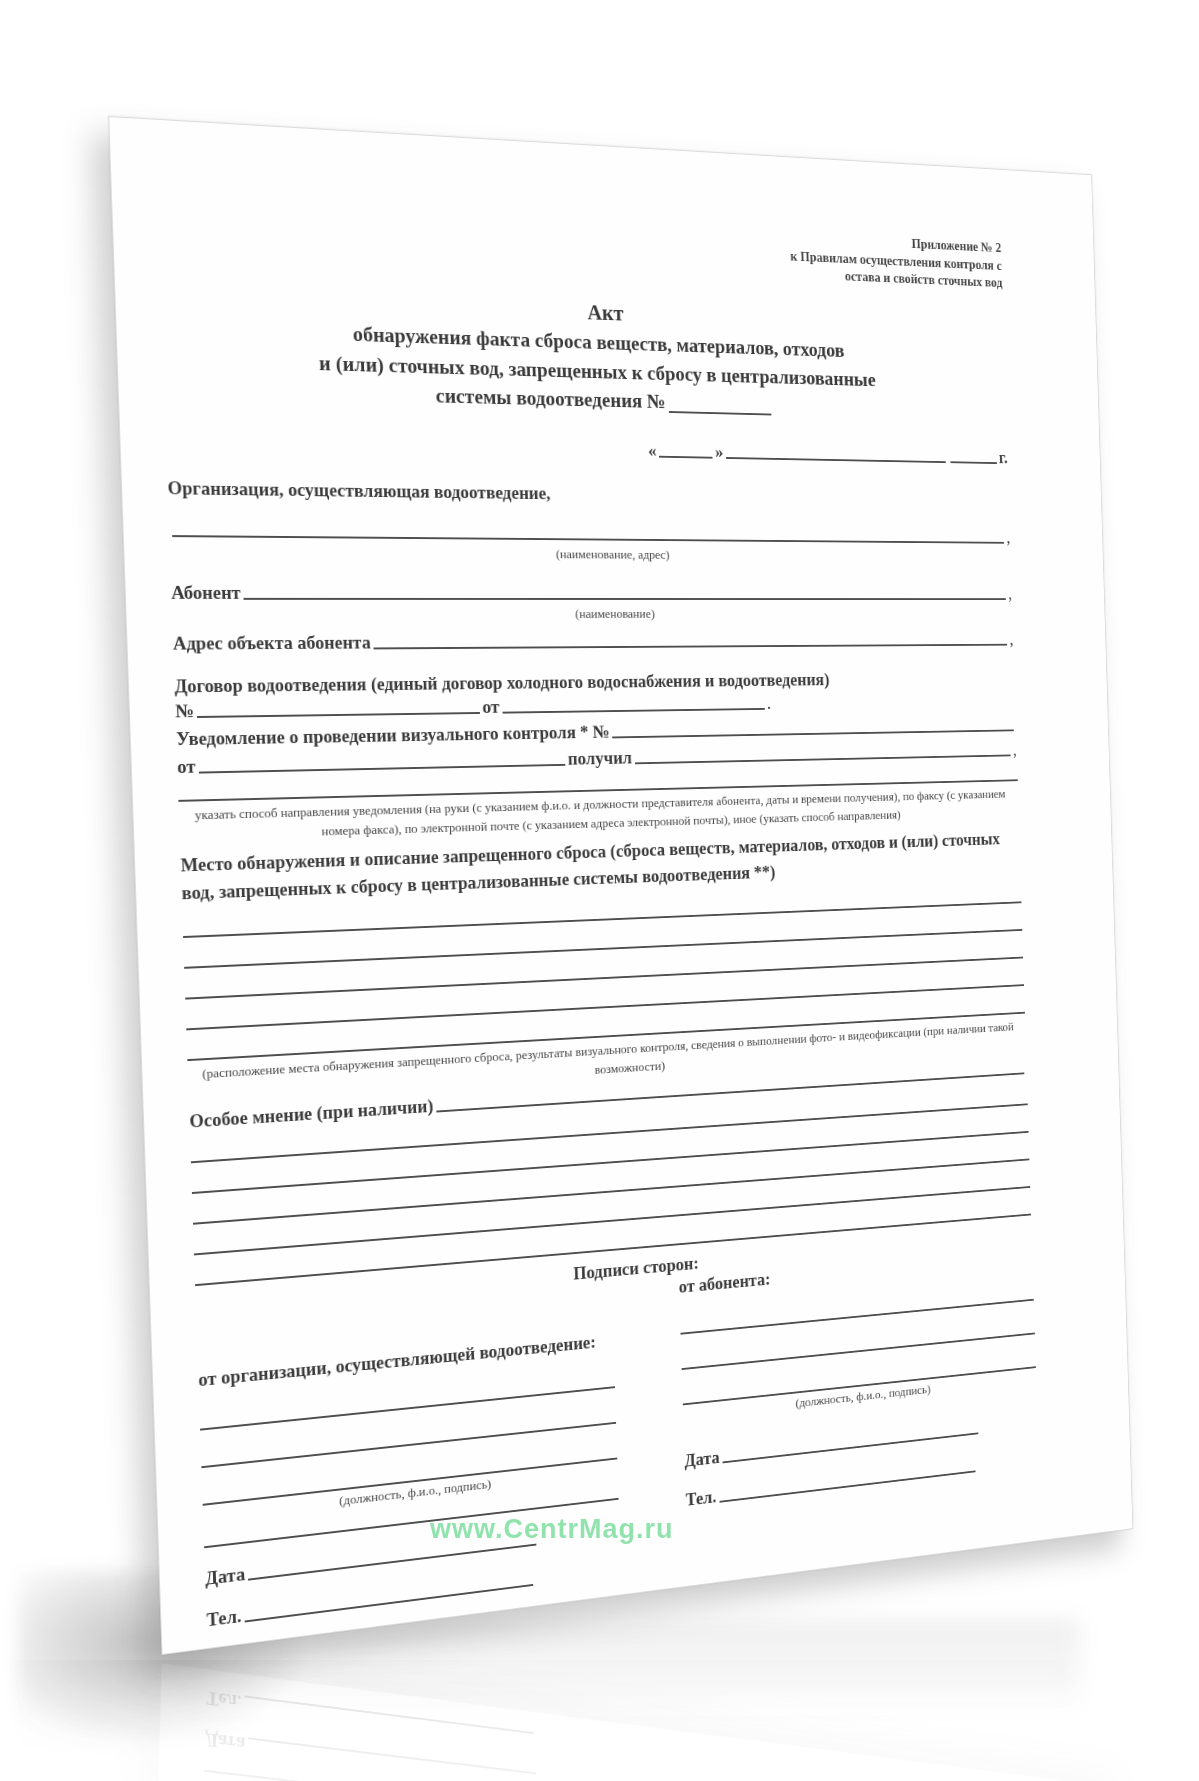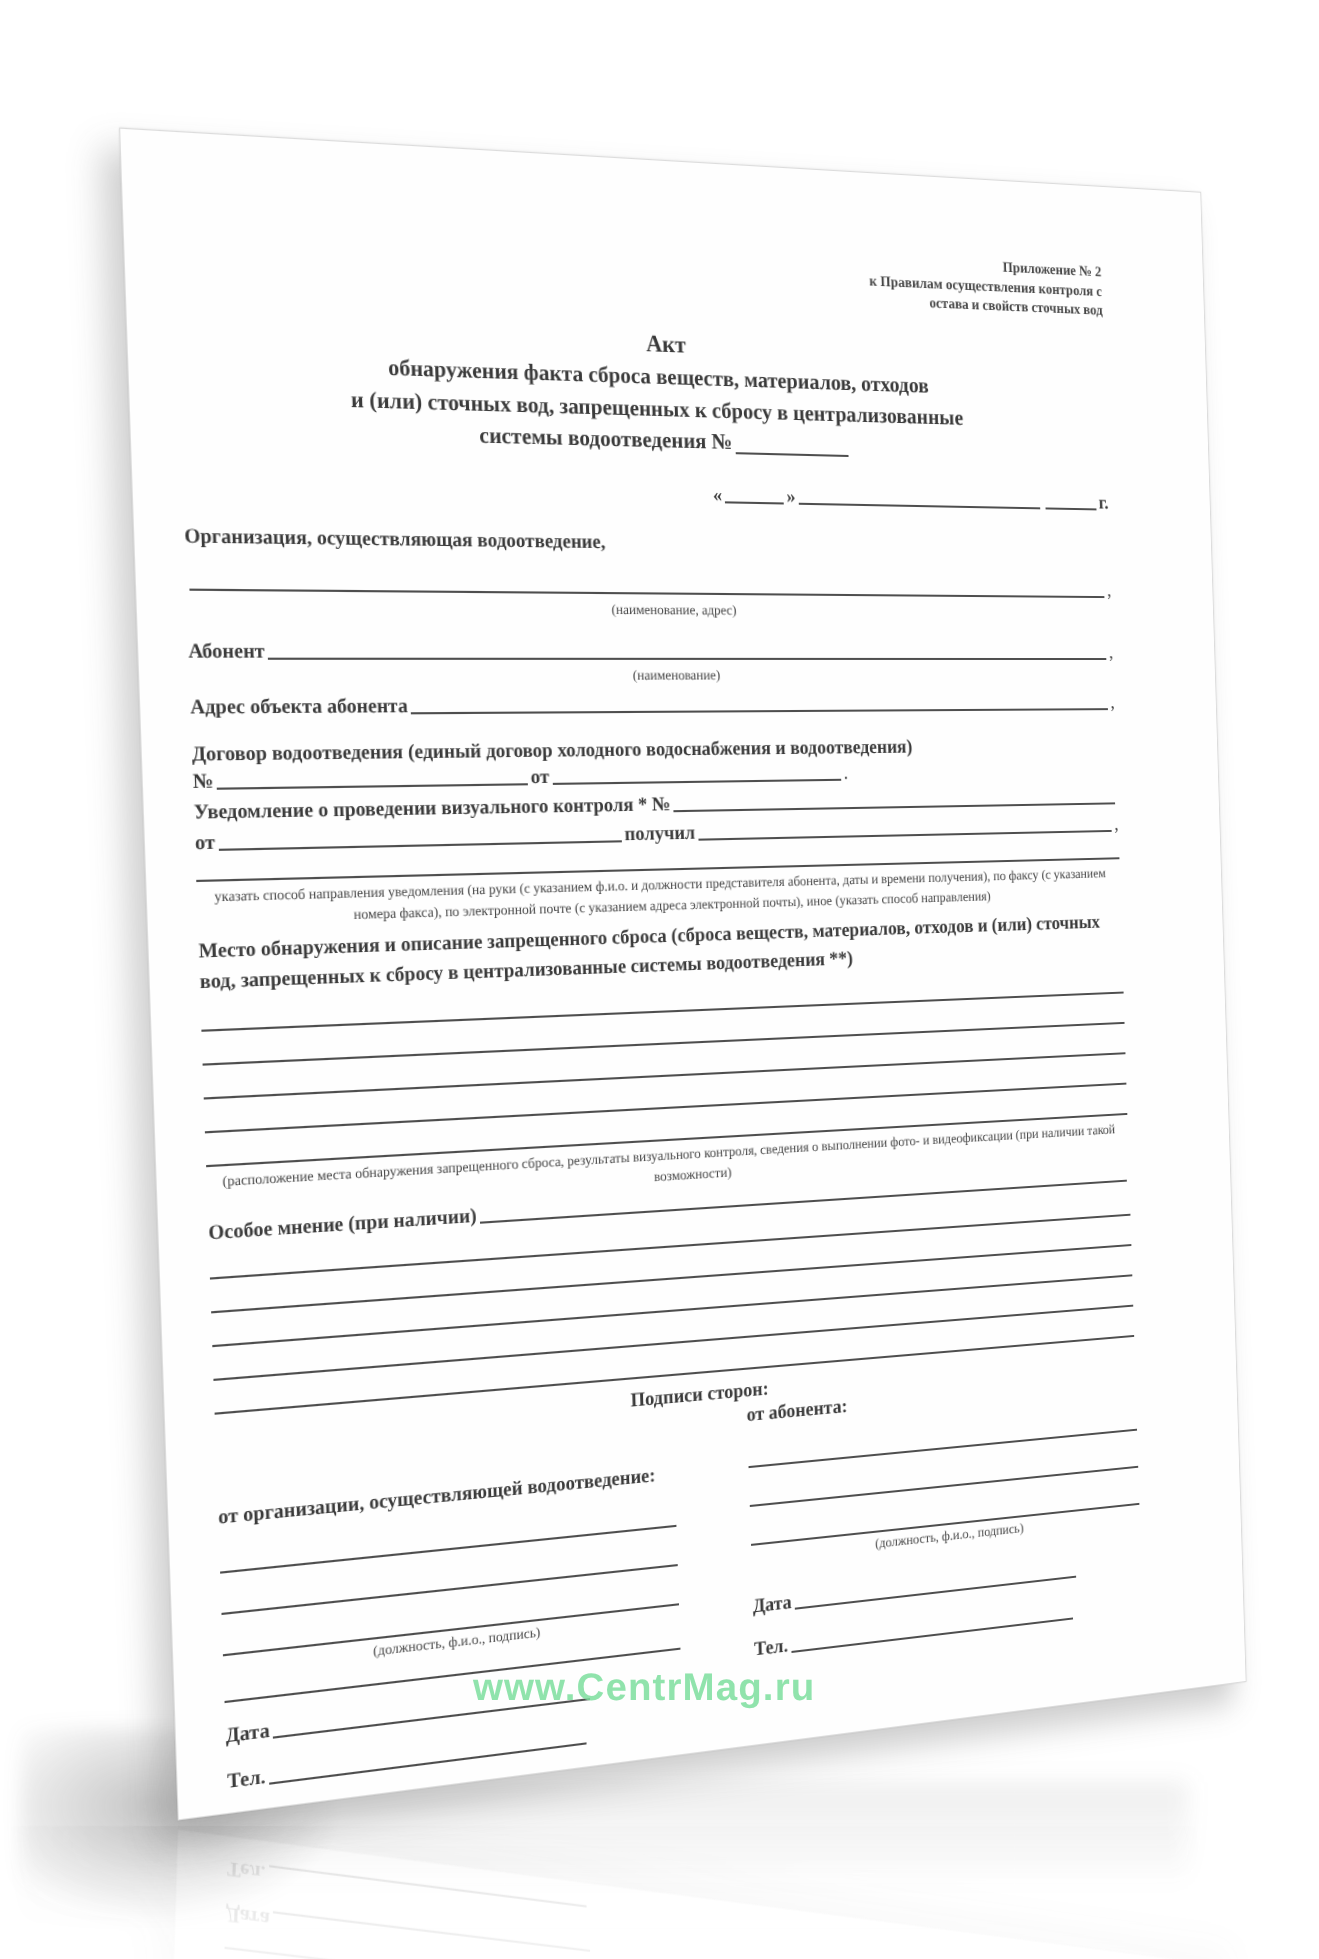--- a/index.html
+++ b/index.html
@@ -49,21 +49,21 @@
   .sig-col.right{width:45%;}
   .sig-col .rule{margin-top:36px;}
   .sig-label{font-weight:bold;font-size:19px;line-height:1.35;}
   .sig-meta{margin-top:20px;font-size:19px;}
   .sig-meta .fill{max-width:310px;}
   .mt6{margin-top:6px;} .mt10{margin-top:10px;}
   .mt18{margin-top:18px;} .mt22{margin-top:22px;}
   .blank .rule{margin-top:29px;}
   .watermark{
     position:absolute;left:430px;top:1514px;z-index:5;
-    font-family:"Liberation Sans", sans-serif;font-size:35px;font-weight:bold;
+    font-family:"Liberation Sans", sans-serif;font-size:27px;font-weight:bold;
     color:rgba(124,222,158,0.85);letter-spacing:1px;
   }
 </style>
 </head>
 <body>
 
 <div class="scene">
   <div class="floor-shadow"></div>
   <div class="floor-shadow2"></div>
 

